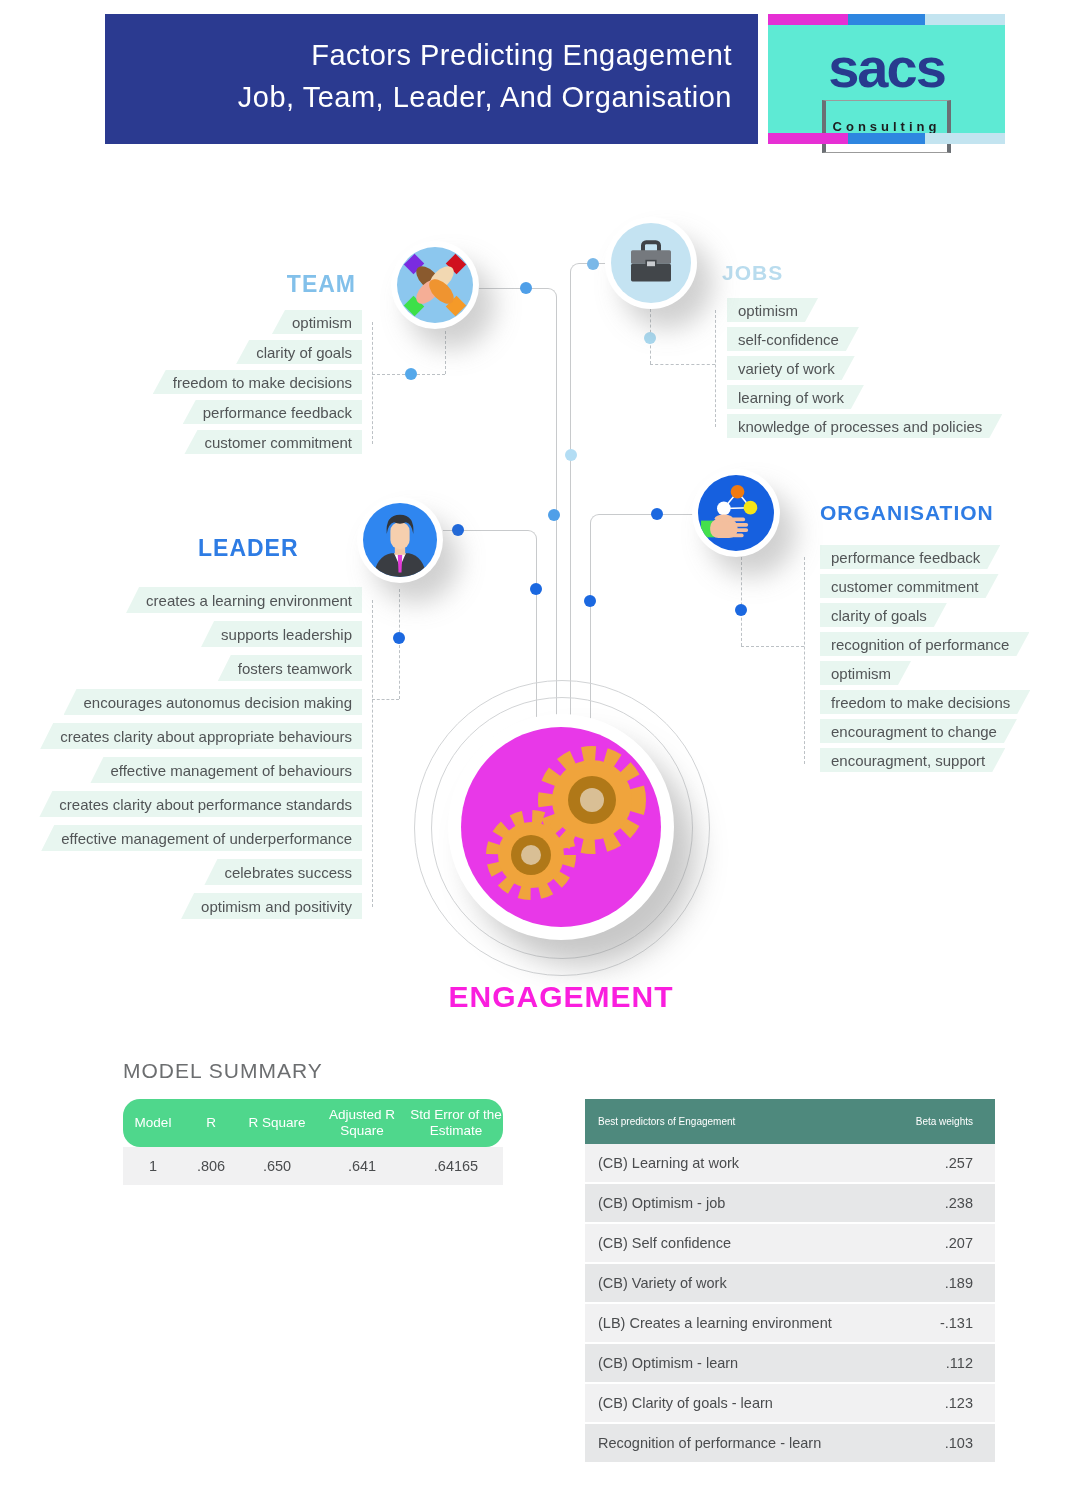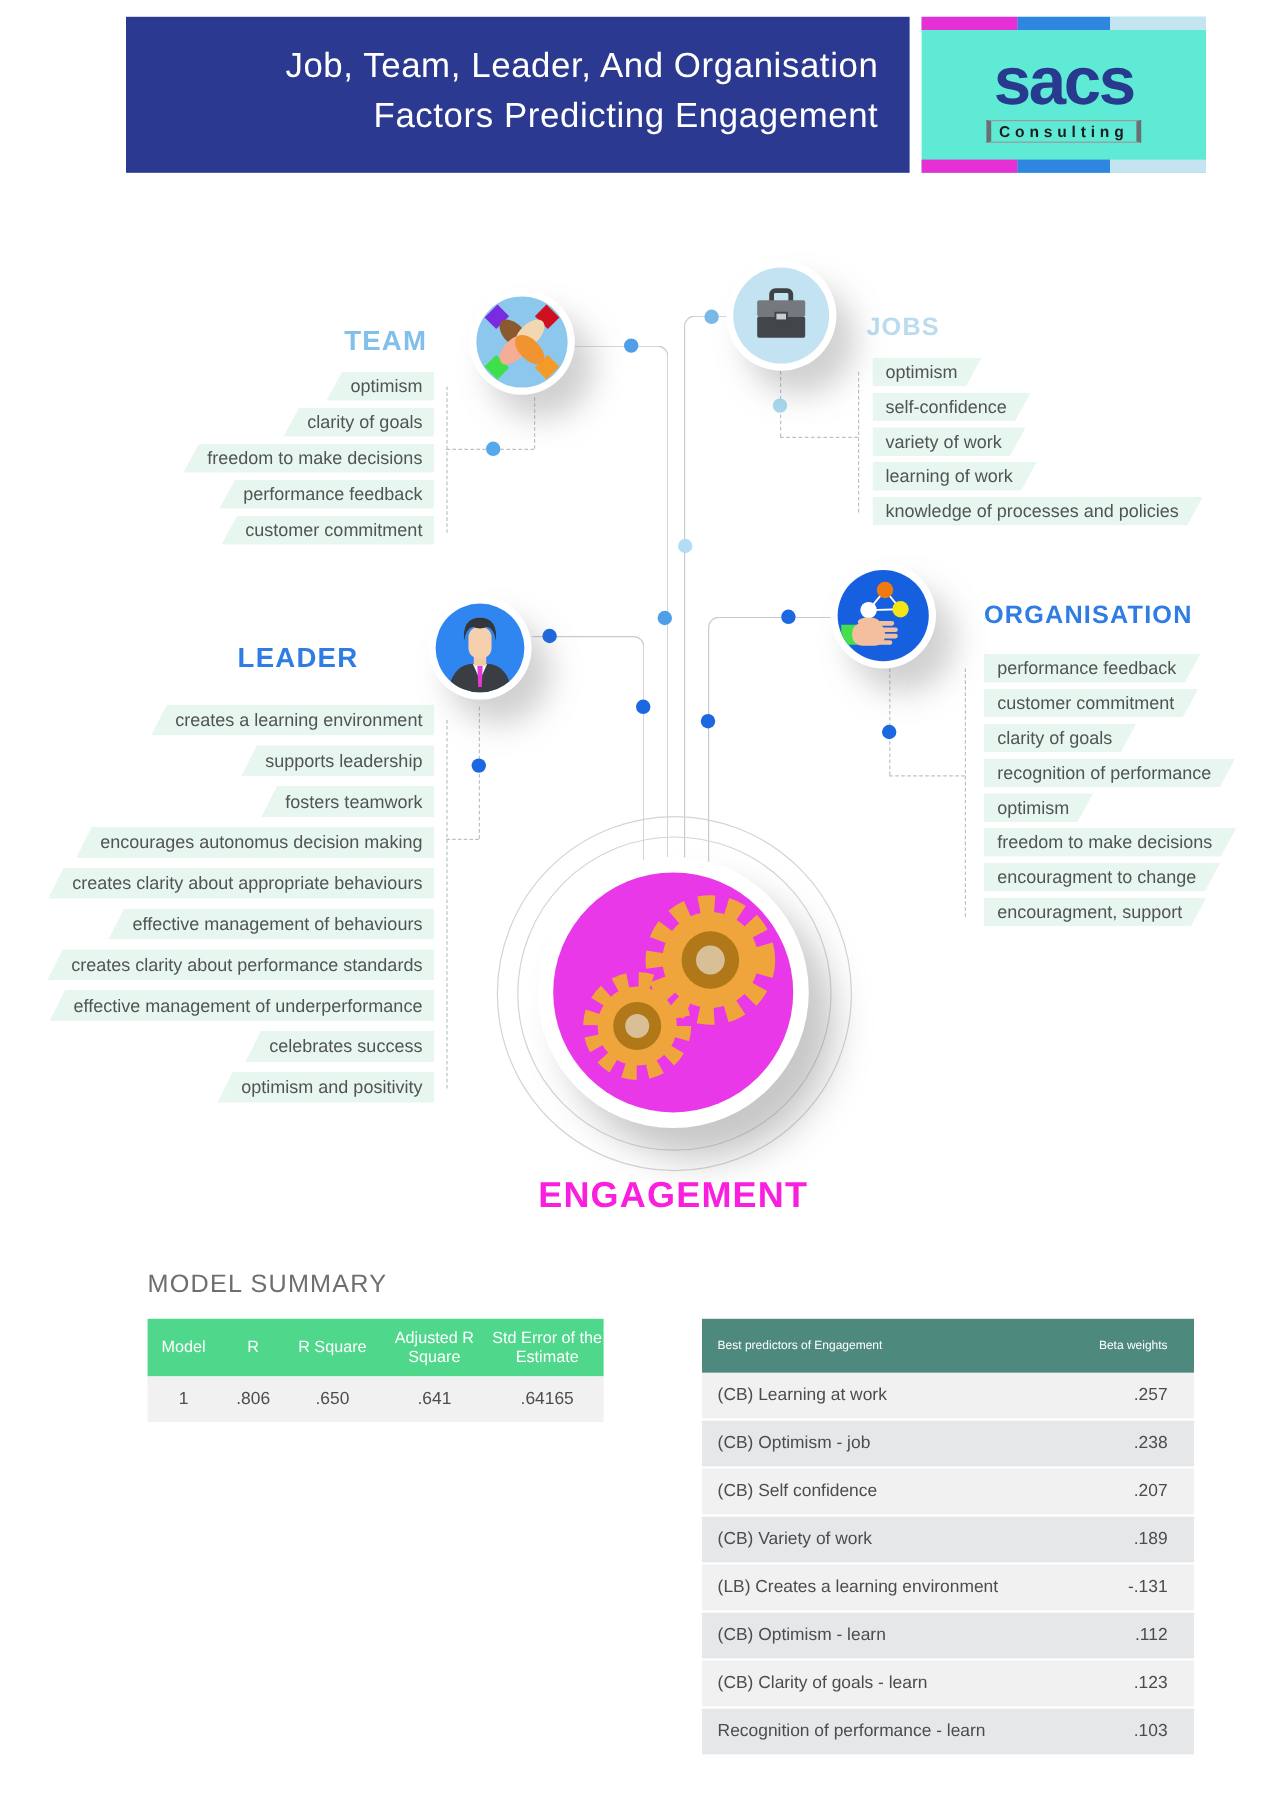--- a/index.html
+++ b/index.html
@@ -9,21 +9,21 @@
   
   .hdr-box{position:absolute;left:105px;top:14px;width:653px;height:130px;background:#2b3a90;}
   .hdr-title{position:absolute;right:26px;top:20px;text-align:right;color:#ffffff;
              font-size:29px;line-height:42px;font-weight:400;letter-spacing:.5px;white-space:nowrap;}
   .logo-area{position:absolute;left:768px;top:14px;width:237px;height:130px;background:#5eead4;}
   .stripe{position:absolute;height:11px;}
   .logo-word{position:absolute;left:0;right:0;top:26px;text-align:center;color:#283a8e;
              font-size:56px;font-weight:bold;letter-spacing:-2px;line-height:56px;}
   .logo-sub{position:absolute;left:0;right:0;top:86px;text-align:center;}
   .logo-sub span{display:inline-block;font-size:13px;font-weight:bold;letter-spacing:4px;color:#1d1d1f;
-             padding:1px 7px;border:1px solid #9b9b9b;border-left:4px solid #6b6f74;border-right:4px solid #6b6f74;}
+             padding:18px 7px;border:1px solid #9b9b9b;border-left:4px solid #6b6f74;border-right:4px solid #6b6f74;}
 
   
   .sec-h{position:absolute;font-weight:bold;letter-spacing:1px;}
   .sec-h.team{left:236px;top:271px;width:120px;text-align:right;font-size:23px;color:#82c0ea;}
   .sec-h.jobs{left:722px;top:261px;font-size:21px;color:#b9dcee;}
   .sec-h.leader{left:198px;top:535px;width:140px;text-align:left;font-size:23px;color:#2e7ce4;}
   .sec-h.organisation{left:820px;top:501px;font-size:21px;color:#2e7ce4;}
 
   
   .flist{position:absolute;display:flex;flex-direction:column;}
@@ -77,21 +77,21 @@
   .bubble-in{position:absolute;inset:6px;border-radius:50%;overflow:hidden;}
   .bubble-in svg{display:block;width:100%;height:100%;}
   .bub-team{left:391px;top:241px;width:88px;height:88px;}
   .bub-jobs{left:605px;top:217px;width:92px;height:92px;}
   .bub-leader{left:357px;top:497px;width:86px;height:86px;}
   .bub-org{left:692px;top:469px;width:88px;height:88px;}
 
   
   .ms-title{position:absolute;left:123px;top:1059px;font-size:21px;letter-spacing:1px;color:#6c6e70;}
   .ms-table{position:absolute;left:123px;top:1099px;width:380px;}
-  .ms-head{display:flex;background:#4fd78c;color:#ffffff;height:48px;align-items:center;}
+  .ms-head{display:flex;background:#4fd78c;color:#ffffff;height:48px;align-items:center;border-radius:17px;}
   .ms-head div{text-align:center;font-size:13.5px;line-height:16px;}
   .ms-row{display:flex;background:#f1f1f2;color:#4a4c4e;height:38px;align-items:center;}
   .ms-row div{text-align:center;font-size:14.5px;}
   .ms-table .ms-head div:nth-of-type(1),.ms-table .ms-row div:nth-of-type(1){width:60px;}
   .ms-table .ms-head div:nth-of-type(2),.ms-table .ms-row div:nth-of-type(2){width:56px;}
   .ms-table .ms-head div:nth-of-type(3),.ms-table .ms-row div:nth-of-type(3){width:76px;}
   .ms-table .ms-head div:nth-of-type(4),.ms-table .ms-row div:nth-of-type(4){width:94px;}
   .ms-table .ms-head div:nth-of-type(5),.ms-table .ms-row div:nth-of-type(5){width:94px;}
 
   
@@ -104,22 +104,22 @@
   .pt-table .pt-row:nth-of-type(odd){background:#f1f1f2;}
   .pt-table .pt-row:nth-of-type(even){background:#e6e7e8;}
 </style>
 </head>
 <body>
 
 <div class="canvas">
 
   <div class="hdr-box">
     <div class="hdr-title">
+      <div>Factors Predicting Engagement</div>
       <div>Job, Team, Leader, And Organisation</div>
-      <div>Factors Predicting Engagement</div>
     </div>
   </div>
   <div class="logo-area">
     <div class="logo-word">sacs</div>
     <div class="logo-sub"><span>Consulting</span></div>
   </div>
   <div class="stripe" style="left:768px;top:14px;width:80px;background:#e62fd4;"></div>
   <div class="stripe" style="left:848px;top:14px;width:77px;background:#2e86e0;"></div>
   <div class="stripe" style="left:925px;top:14px;width:80px;background:#c3e4f0;"></div>
   <div class="stripe" style="left:768px;top:133px;width:80px;background:#e62fd4;"></div>

